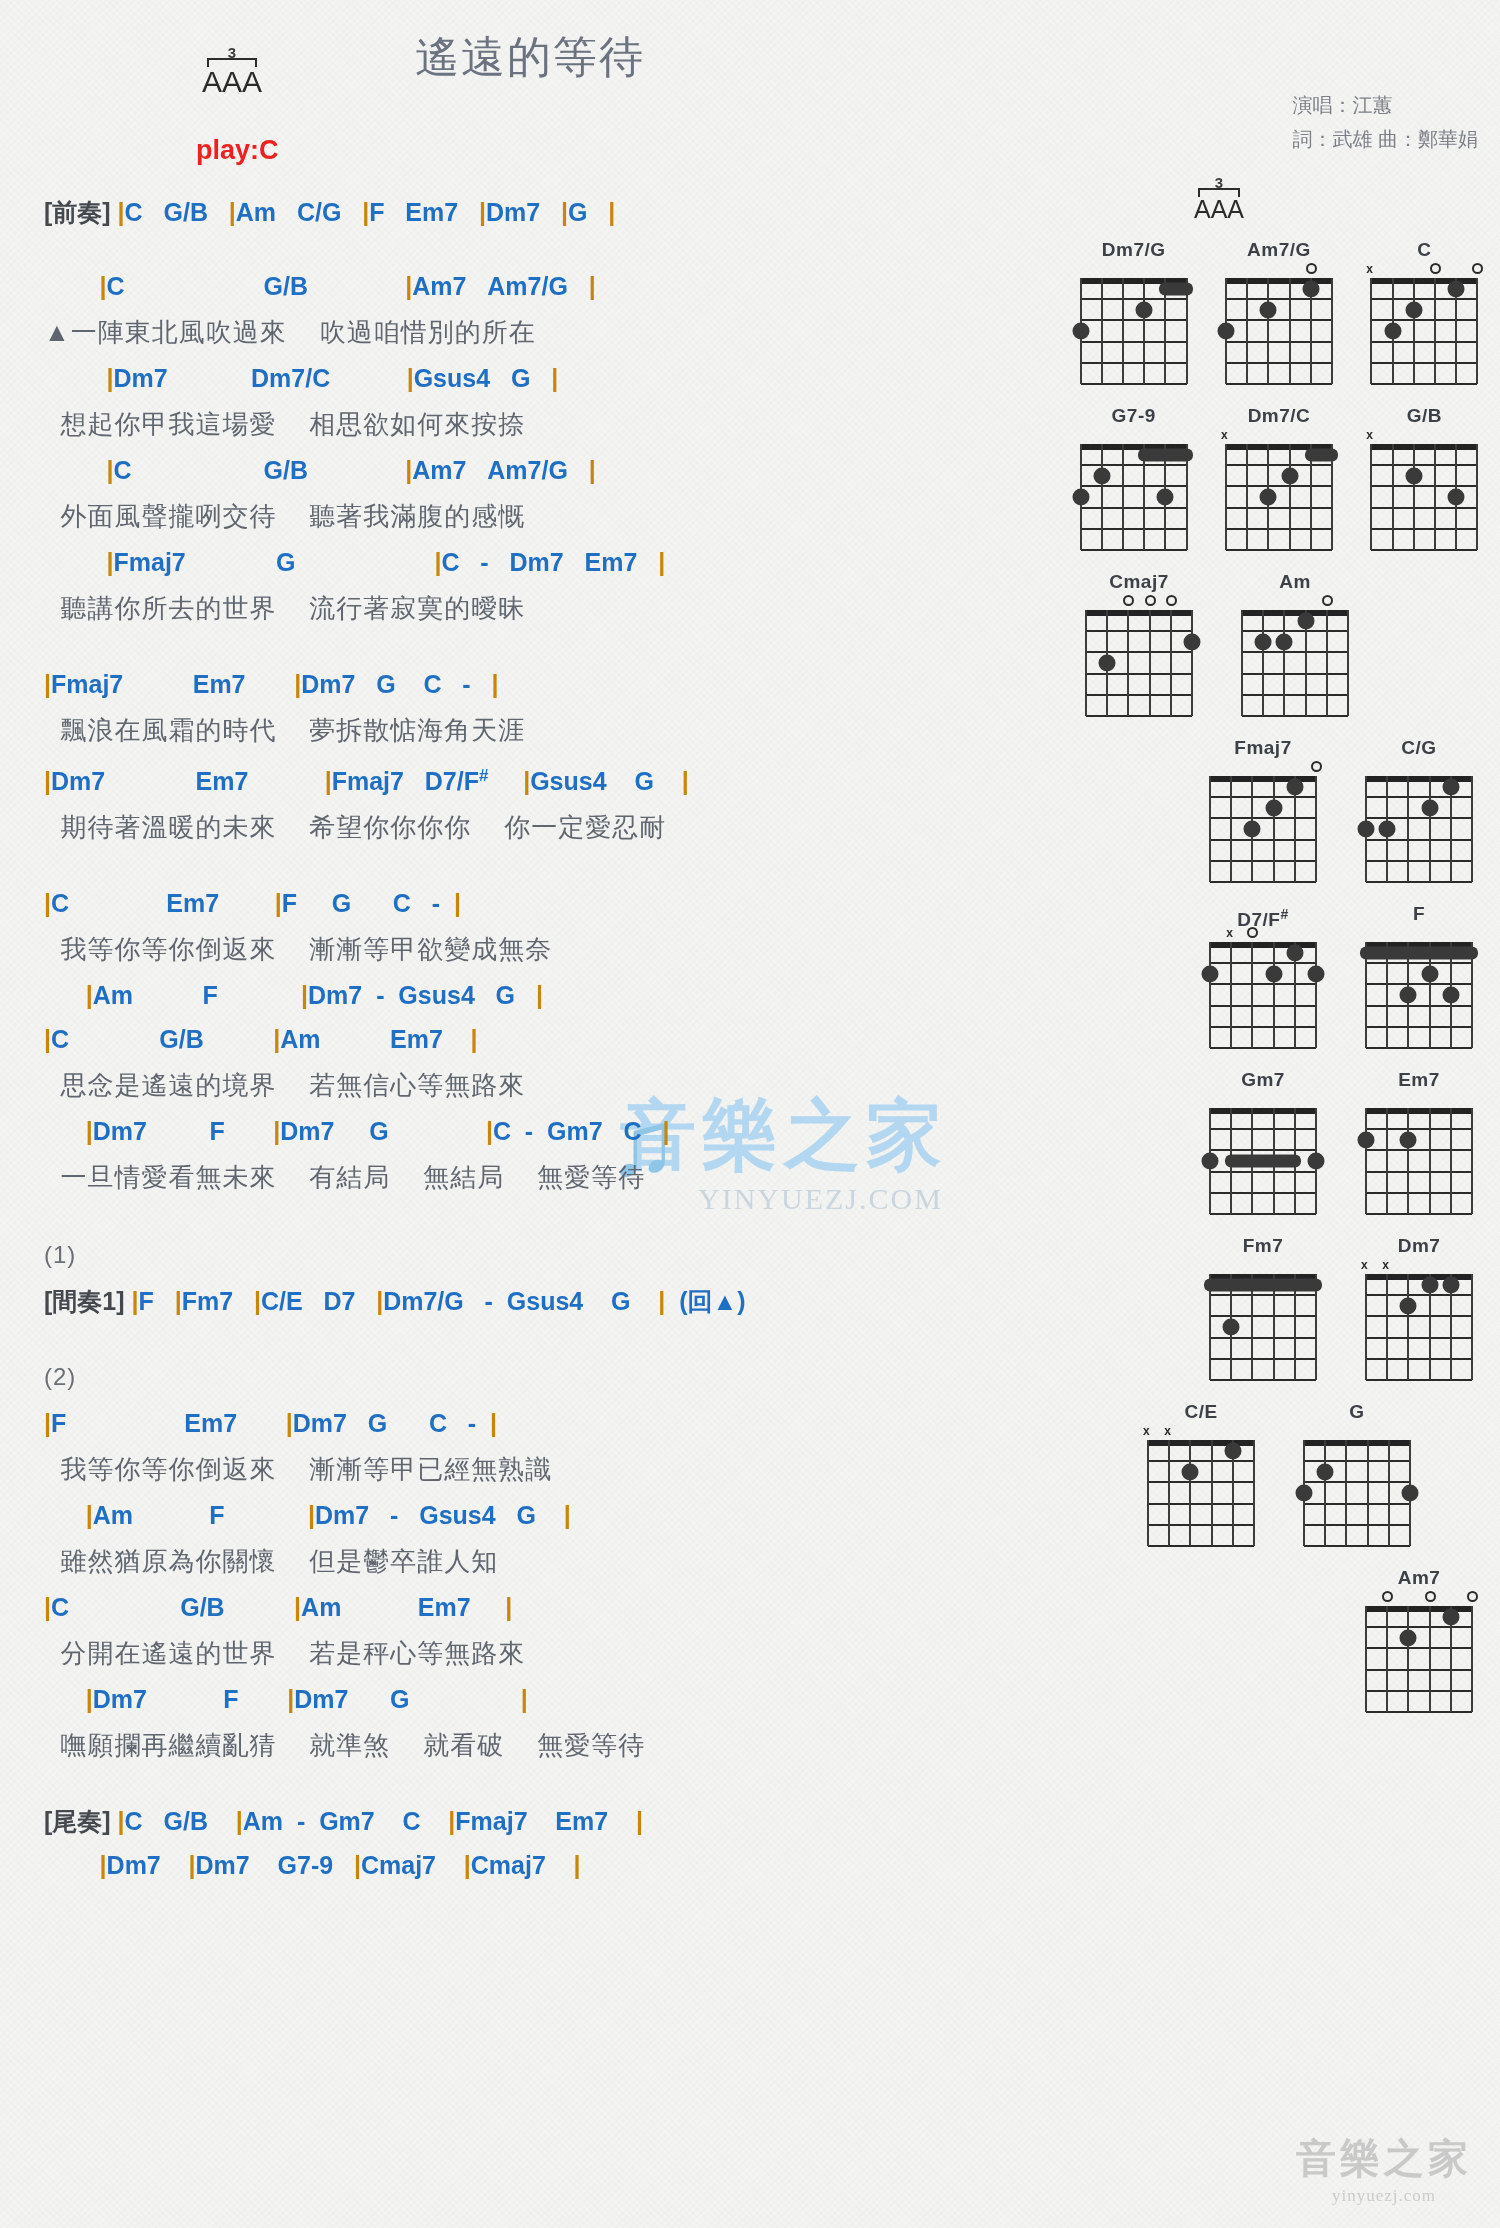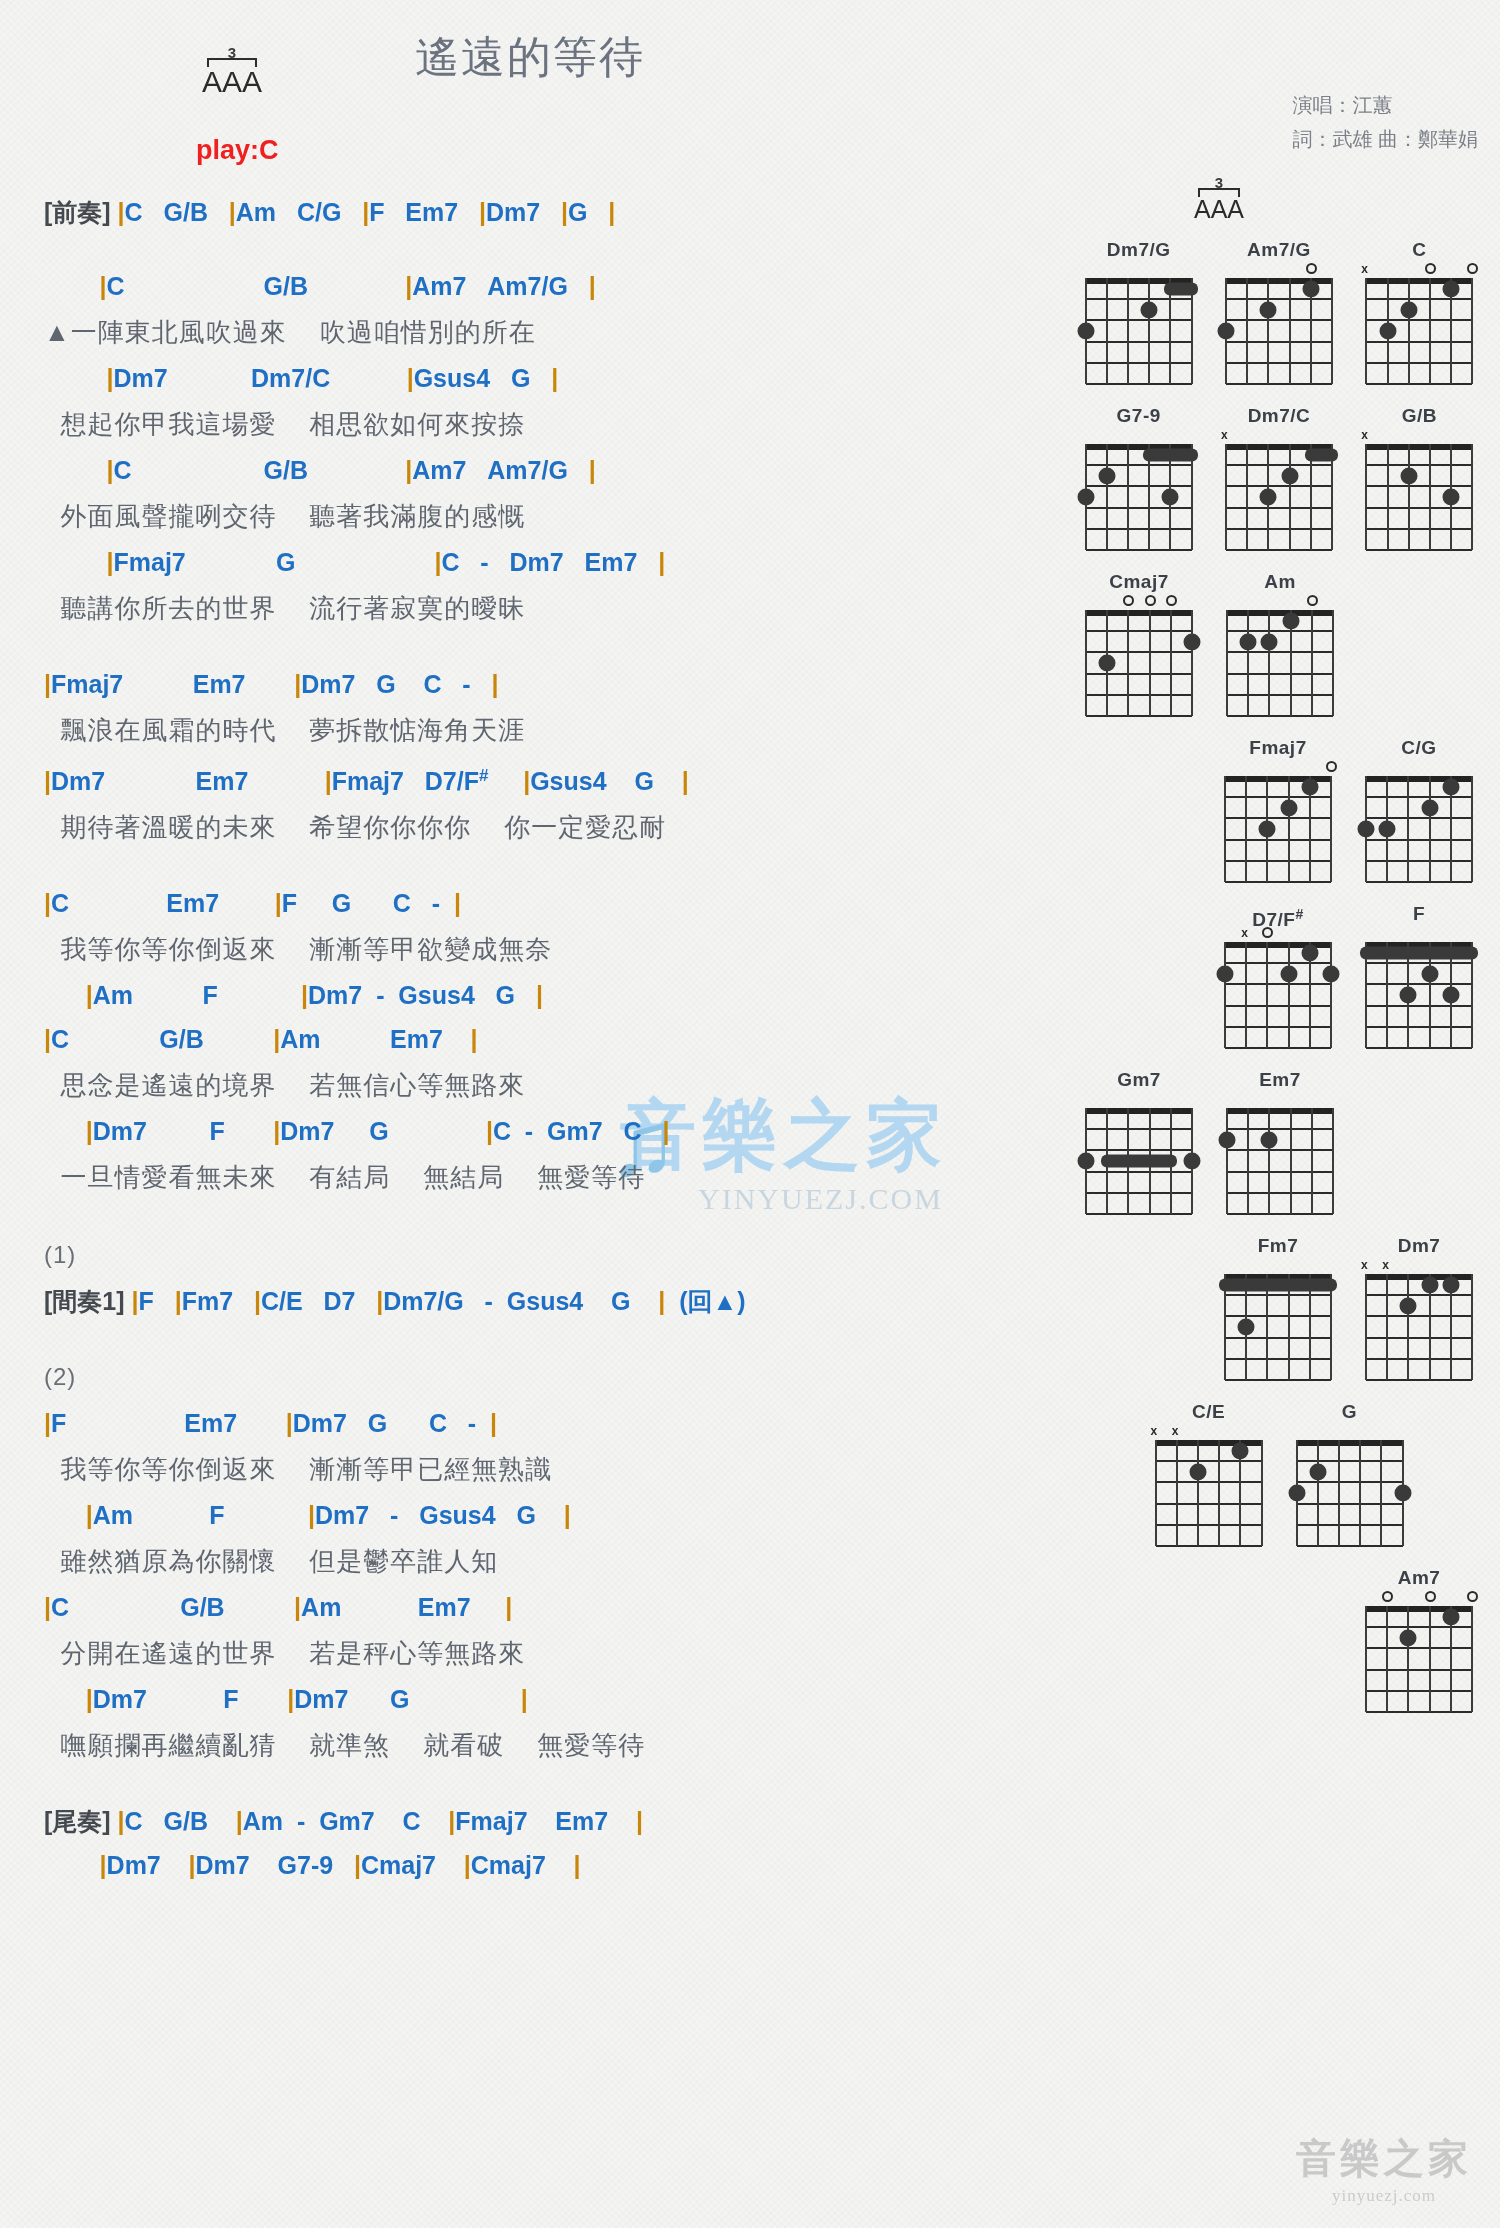--- a/index.html
+++ b/index.html
@@ -63,21 +63,21 @@
   .seclabel{
     font-size:25px;color:#44484f;font-weight:bold;
   }
   .marker{font-size:24px;color:#6a6f77;}
   .blank{height:30px;}
 
   
   .diagrams{
     position:absolute;left:1075px;top:238px;width:420px;
   }
-  .drow{display:flex;gap:1px;}
+  .drow{display:flex;gap:16px;}
   .cell{width:128px;margin-right:12px;margin-bottom:20px;position:relative;}
   .cell .cname{
     text-align:center;font-size:19px;color:#3c4148;font-weight:bold;
     letter-spacing:0.5px;height:24px;line-height:24px;
   }
   .cell .cname .sh{font-size:14px;vertical-align:super;}
   .markers{position:relative;height:16px;width:106px;margin:0 auto;}
   .markers span{
     position:absolute;top:1px;font-size:11px;color:#2a2a2a;line-height:12px;
   }
@@ -470,21 +470,21 @@
             <div class="string" style="left: 62.6px;"></div>
             <div class="string" style="left: 83.8px;"></div>
             <div class="string" style="left: 105px;"></div>
             <div class="barre" style="left: -6px; width: 118px; top: 10.6px;"></div>
             <div class="dot" style="left: 63.6px; top: 31.8px;"></div>
             <div class="dot" style="left: 42.4px; top: 53px;"></div>
             <div class="dot" style="left: 84.8px; top: 53px;"></div>
           </div>
         </div>
       </div>
-      <div class="drow" style="">
+      <div class="drow" style="justify-content: flex-end;">
         <div class="cell">
           <div class="cname">Gm7</div>
           <div class="markers"></div>
           <div class="grid">
             <div class="nut"></div>
             <div class="fretline" style="top: 20.2px;"></div>
             <div class="fretline" style="top: 41.4px;"></div>
             <div class="fretline" style="top: 62.6px;"></div>
             <div class="fretline" style="top: 83.8px;"></div>
             <div class="fretline" style="top: 105px;"></div>

